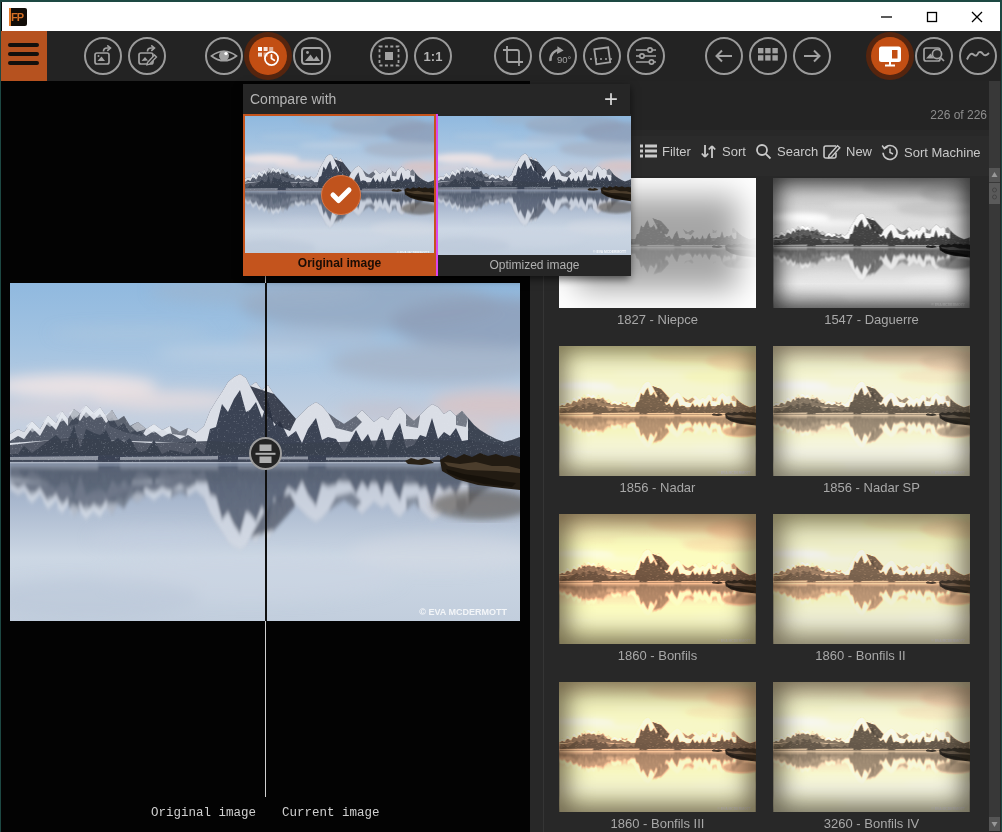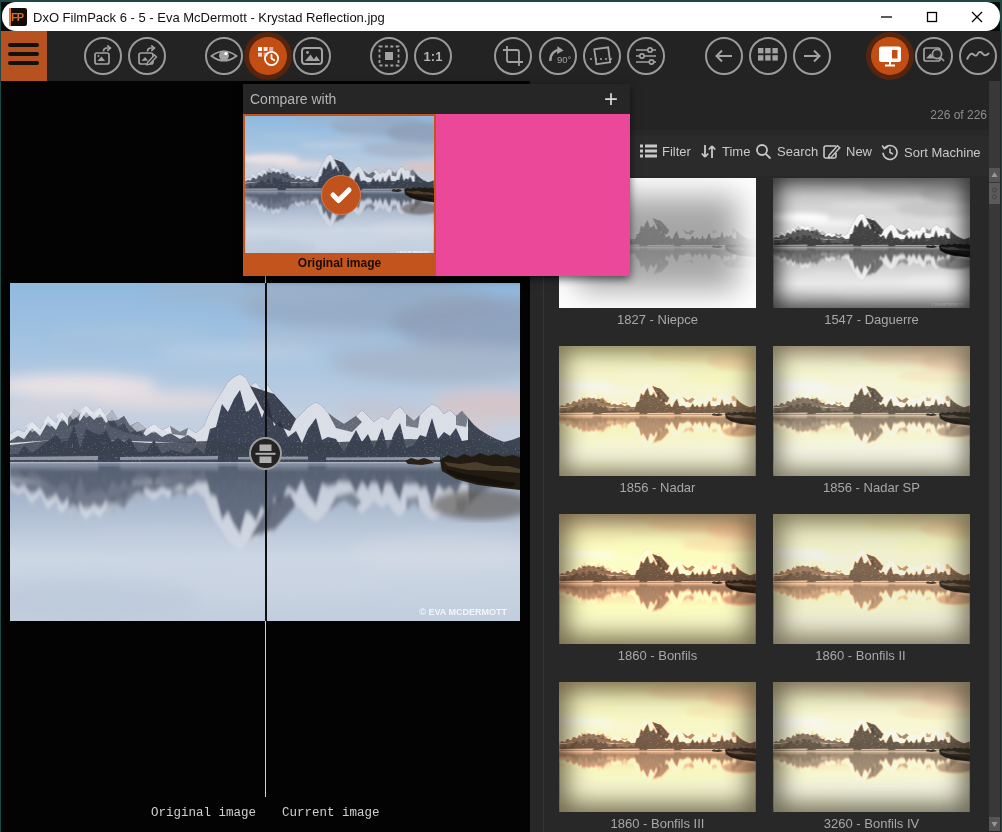--- a/index.html
+++ b/index.html
@@ -1,19 +1,19 @@
 <!DOCTYPE html>
 <html><head>
 <meta charset="utf-8">
 <style>
   * { margin:0; padding:0; box-sizing:border-box; }
   html,body { width:1002px; height:832px; overflow:hidden; background:#000; font-family:"Liberation Sans", sans-serif; }
   #win { position:absolute; left:0; top:0; width:1002px; height:832px; background:#0a0a0a; border:1px solid #1d4843; border-right:2px solid #1d4843; box-shadow: inset 0 1px 0 #1d4843; }
   
-  #titlebar { position:absolute; left:1px; top:1px; width:998px; height:29px; background:#ffffff;border-radius:14px; }
+  #titlebar { position:absolute; left:1px; top:1px; width:998px; height:29px; background:#ffffff; }
   #fpicon { position:absolute; left:7px; top:6px; width:18px; height:18px; background:#120d08; border-radius:2px; }
   #fpicon .bar { position:absolute; left:0px; top:0px; width:2px; height:18px; background:#e07b2a; }
   #fpicon .txt { position:absolute; left:2px; top:3px; font-size:11px; font-weight:bold; color:#d46f25; letter-spacing:-1px; }
   #title-text { position:absolute; left:31px; top:7.5px; font-size:13px; color:#111; }
   .winbtn { position:absolute; top:0; width:45px; height:29px; }
   
   #toolbar { position:absolute; left:0px; top:30px; width:1000px; height:51px; background:#232323; }
   #hamburger { position:absolute; left:0; top:0; width:46px; height:50px; background:#b6521f; }
   #hamburger span { position:absolute; left:7px; width:31px; height:4px; background:#13100d; border-radius:2px; }
   .tbtn { position:absolute; top:6px; width:38px; height:38px; border-radius:50%; border:2px solid #9b9b9b; display:flex; align-items:center; justify-content:center; }
@@ -33,21 +33,21 @@
   #sb-count { position:absolute; right:14px; top:27px; font-size:12px; color:#8d8d8d; }
   #sb-filterrow { position:absolute; left:0px; top:55px; width:470px; height:40px; background:#2b2b2b; color:#c9c9c9; font-size:13px; }
   .sb-item { position:absolute; top:7px; display:flex; align-items:center; gap:5px; white-space:nowrap; }
   .thumb { position:absolute; width:197px; height:130px; }
   .thumb svg.pic { position:absolute; left:0; top:0; width:100%; height:100%; }
   .thumb .vig { position:absolute; left:0; top:0; width:100%; height:100%; }
   .tlabel { position:absolute; width:197px; text-align:center; font-size:13px; color:#a8a8a8; }
   
   #sb-scroll { position:absolute; left:459px; top:0px; width:11px; height:750px; background:#383838; }
   
-  #cmp { position:absolute; left:242px; top:83px; width:387px; height:192px; background:#ec4899; box-shadow:0 3px 8px rgba(0,0,0,.6); }
+  #cmp { position:absolute; left:242px; top:83px; width:387px; height:192px; background:#d946ef; box-shadow:0 3px 8px rgba(0,0,0,.6); }
   #cmp-head { position:absolute; left:0; top:0; width:387px; height:30px; background:#262626; }
   #cmp-head .t { position:absolute; left:7px; top:7px; font-size:14px; color:#b4b4b4; }
   #cmp-head .plus { position:absolute; right:12px; top:1px; font-size:24px; color:#d8d8d8; font-weight:400; }
   .cmp-tile { position:absolute; top:30px; width:193px; height:162px; }
   .cmp-tile .img { position:absolute; left:0; top:0; width:100%; height:141px; }
   .cmp-tile .cap { position:absolute; left:0; bottom:0; width:100%; height:21px; font-size:12px; text-align:center; line-height:21px; }
 </style>
 </head>
 <body>
 <svg width="0" height="0" style="position:absolute">
@@ -141,21 +141,20 @@
         <use href="#scene"></use>
       </symbol>
 </defs>
 </svg>
 <div id="win">
   <div id="titlebar">
     <div id="fpicon">
         <div class="bar"></div>
         <div class="txt">FP</div>
       </div>
-    <div id="title-text">DxO FilmPack 6 - 5 - Eva McDermott - Krystad Reflection.jpg</div>
     <svg class="winbtn" style="left:862px" width="45" height="29">
         <line x1="17" y1="15" x2="28" y2="15" stroke="#000" stroke-width="1.3"></line>
       </svg>
     <svg class="winbtn" style="left:907px" width="45" height="29">
         <rect x="18.5" y="10.5" width="9" height="9" fill="none" stroke="#000" stroke-width="1.3"></rect>
       </svg>
     <svg class="winbtn" style="left:952px" width="45" height="29">
         <path d="M18,10 L28,20 M28,10 L18,20" stroke="#000" stroke-width="1.3"></path>
       </svg>
   </div>
@@ -317,21 +316,21 @@
             <rect x="0" y="11.5" width="3" height="3"></rect>
             <rect x="5" y="11.5" width="12" height="3"></rect>
           </svg>
           <span>Filter</span>
         </div>
       <div class="sb-item" style="left:170px">
           <svg width="17" height="17" viewBox="0 0 17 17" fill="none" stroke="#c9c9c9" stroke-width="1.8">
             <path d="M5,2 V14 M5,14 L1.8,10.5 M5,14 L8.2,10.5"></path>
             <path d="M12,15 V3 M12,3 L8.8,6.5 M12,3 L15.2,6.5"></path>
           </svg>
-          <span>Time</span>
+          <span>Sort</span>
         </div>
       <div class="sb-item" style="left:225px">
           <svg width="17" height="17" viewBox="0 0 17 17" fill="none" stroke="#c9c9c9" stroke-width="1.8">
             <circle cx="7" cy="7" r="5"></circle>
             <path d="M10.8,10.8 L15.5,15.5"></path>
           </svg>
           <span>Search</span>
         </div>
       <div class="sb-item" style="left:292px">
           <svg width="19" height="17" viewBox="0 0 19 17" fill="none" stroke="#c9c9c9" stroke-width="1.6">
@@ -428,14 +427,20 @@
     <div class="cmp-tile" style="left:0px; border:2px solid #c4541d; background:#c4541d;">
       <svg class="img" viewBox="0 0 510 338" preserveAspectRatio="none">
           <use href="#scene"></use>
         </svg>
       <div style="position:absolute;left:76px;top:59px;width:40px;height:40px;border-radius:50%;background:#c0531d;border:1px solid #d8784a;"></div>
       <svg style="position:absolute;left:84px;top:68px" width="24" height="22" viewBox="0 0 24 22">
           <path d="M4,11 L9.5,16.5 L20,6" fill="none" stroke="#fff" stroke-width="5" stroke-linecap="round" stroke-linejoin="round"></path>
         </svg>
       <div class="cap" style="background:#c4541d;color:#1a0d05;font-weight:bold;">Original image</div>
     </div>
+    <div class="cmp-tile" style="left:195px; background:#262626;">
+      <svg class="img" viewBox="0 0 510 338" preserveAspectRatio="none" style="height:139px;margin-top:2px">
+          <use href="#scene"></use>
+        </svg>
+      <div class="cap" style="color:#b0b0b0;">Optimized image</div>
+    </div>
   </div>
 </div>
 
 </body></html>

